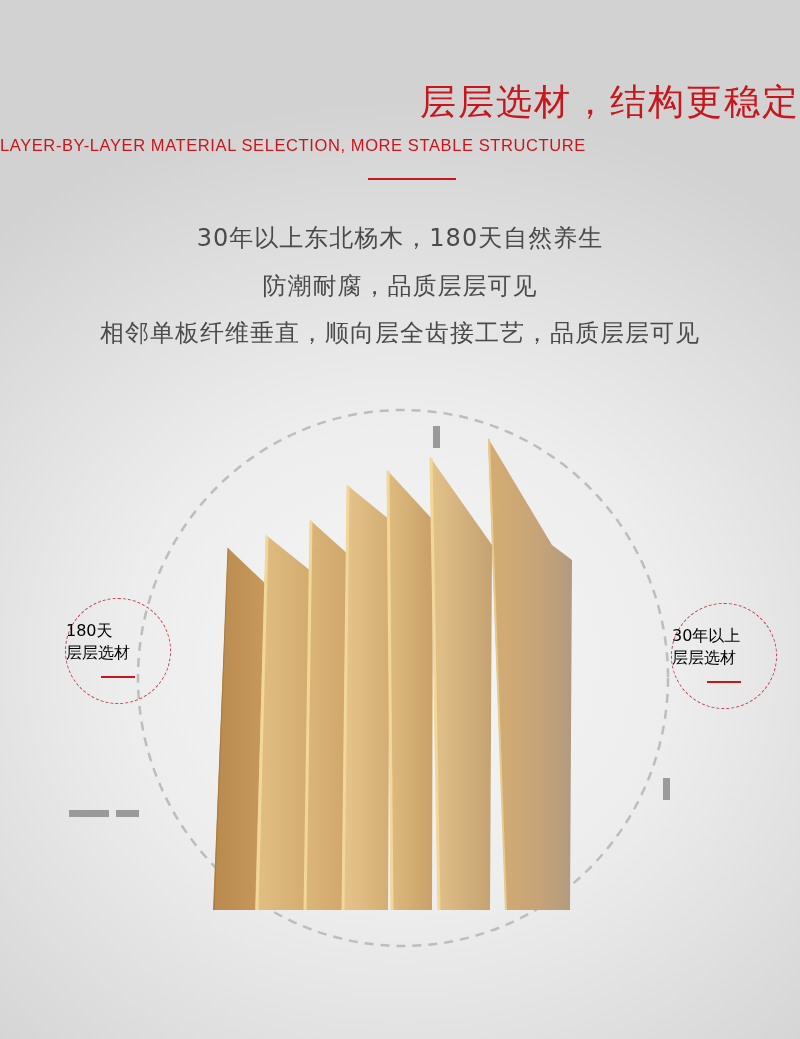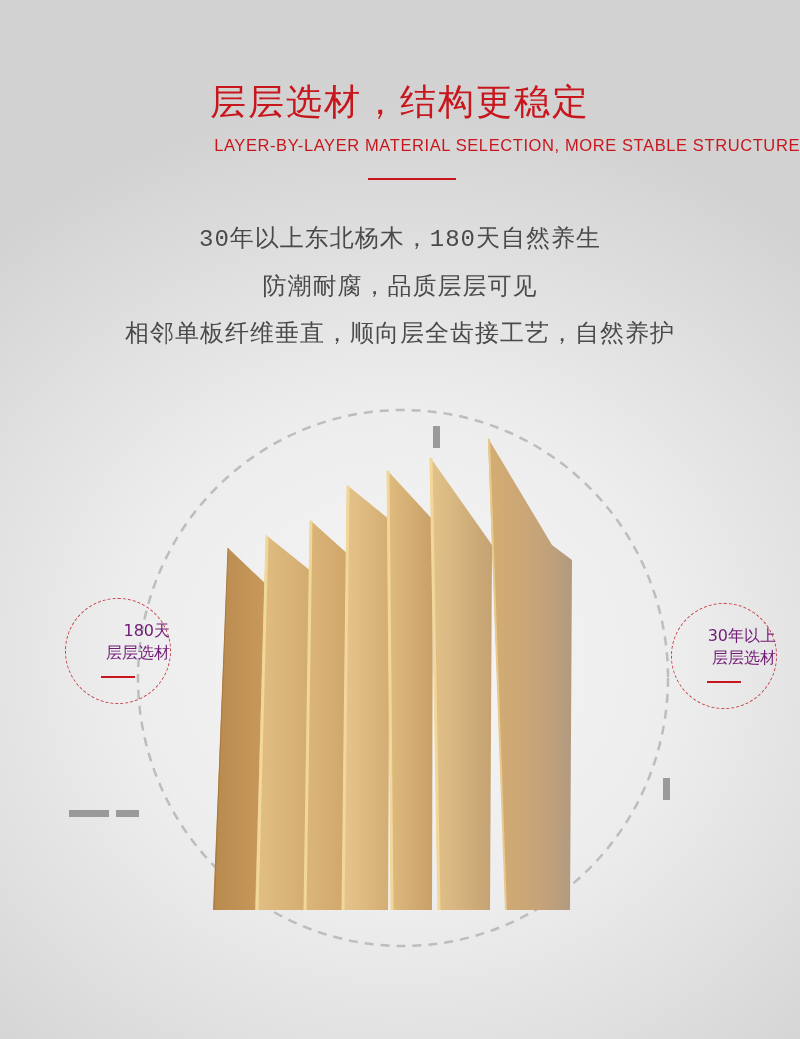--- a/index.html
+++ b/index.html
@@ -2,53 +2,53 @@
 <html><head>
 <meta charset="utf-8">
 <style>
   html, body { margin: 0; padding: 0; }
   body {
     width: 800px; height: 1039px; position: relative; overflow: hidden;
     background: radial-gradient(ellipse 620px 560px at 400px 660px, #f6f6f6 0%, #ededed 45%, #dcdcdc 80%, #d2d2d2 100%);
     font-family: "DejaVu Sans", "Liberation Sans", sans-serif;
   }
   .title {
-    position: absolute; left: 0; top: 78px; width: 800px; text-align: center;
+    position: absolute; left: 0; top: 78px; width: 800px; text-align: right;
     font-size: 36px; color: #c8161d; letter-spacing: 2px; line-height: 48px;
   }
   .subtitle {
-    position: absolute; left: 0; top: 136px; width: 800px; text-align: right;
+    position: absolute; left: 0; top: 136px; width: 800px; text-align: left;
     font-family: "Liberation Sans", sans-serif; font-size: 16.5px; color: #c8161d; letter-spacing: 0.6px;
   }
   .title-rule {
     position: absolute; left: 368px; top: 178px; width: 88px; height: 2px; background: #c8161d;
   }
-  .desc { position: absolute; left: 0; width: 800px; text-align: center; color: #4a4a4a; font-size: 24px; letter-spacing: 1px; font-family: Liberation Mono, monospace; }
+  .desc { position: absolute; left: 0; width: 800px; text-align: center; color: #4a4a4a; font-size: 24px; letter-spacing: 1px; }
   .desc1 { top: 222px; } .desc2 { top: 270px; text-align: center; } .desc3 { top: 317px; }
   svg.art { position: absolute; left: 0; top: 0; }
   .badge {
     position: absolute; width: 106px; height: 106px; border-radius: 50%;
-    border: 1px dashed #c8404a; box-sizing: border-box; text-align: right; color: #701a75;
+    border: 1px dashed #c8404a; box-sizing: border-box; text-align: left; color: #000000;
   }
   .badge .l1, .badge .l2 { display: block; font-size: 16px; line-height: 22px; }
   .badge .l1 { margin-top: 21px; }
   .badge .rule { display: block; width: 34px; height: 2px; background: #c8161d; margin: 12px auto 0; }
   .badge-left { left: 65px; top: 598px; }
   .badge-right { left: 671px; top: 603px; }
 </style>
 </head>
 <body>
 
 <div class="title">层层选材，结构更稳定</div>
 <div class="subtitle">LAYER-BY-LAYER MATERIAL SELECTION, MORE STABLE STRUCTURE</div>
 <div class="title-rule"></div>
 
 <div class="desc desc1">30年以上东北杨木，180天自然养生</div>
 <div class="desc desc2">防潮耐腐，品质层层可见</div>
-<div class="desc desc3">相邻单板纤维垂直，顺向层全齿接工艺，自然养护</div>
+<div class="desc desc3">相邻单板纤维垂直，顺向层全齿接工艺，品质层层可见</div>
 
 <svg class="art" width="800" height="1039" viewBox="0 0 800 1039">
   <defs>
     <linearGradient id="w1" x1="0" x2="1">
         <stop offset="0" stop-color="#b98a4e"></stop>
         <stop offset="1" stop-color="#c99a5c"></stop>
       </linearGradient>
     <linearGradient id="w2" x1="0" x2="1">
         <stop offset="0" stop-color="#e2bf84"></stop>
         <stop offset="1" stop-color="#d2ab6e"></stop>

